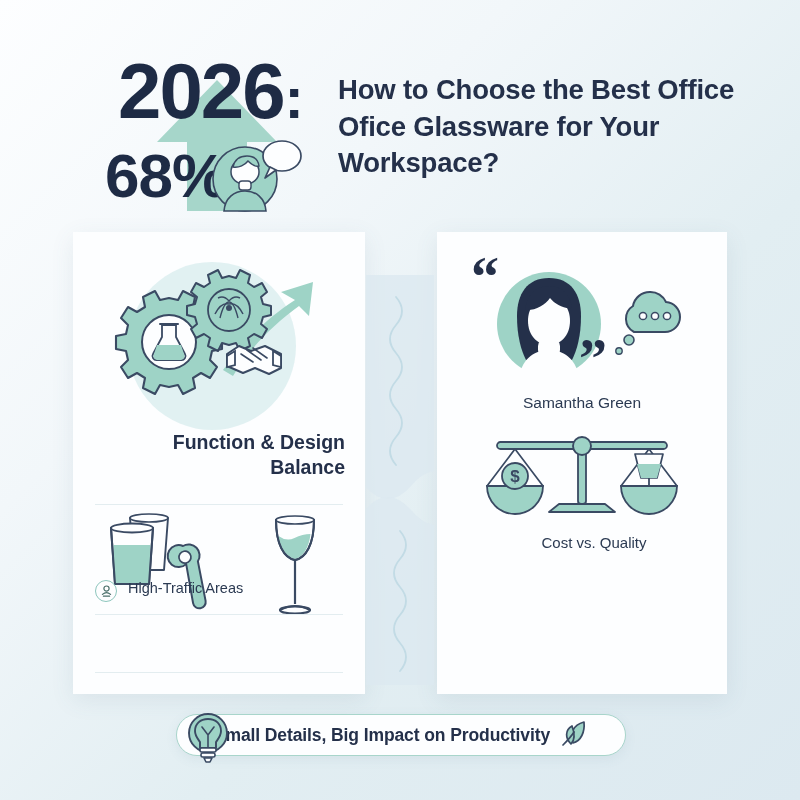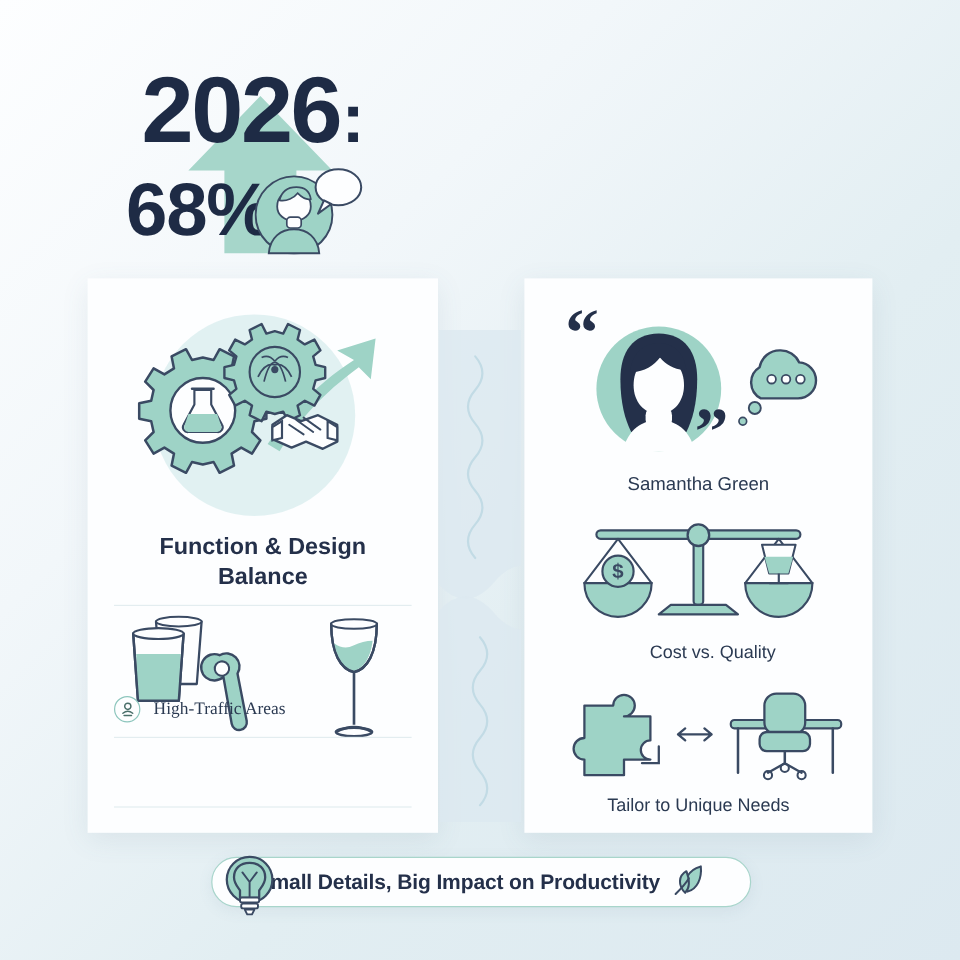--- a/index.html
+++ b/index.html
@@ -51,27 +51,27 @@
 
   .card-bg-circle {
     position:absolute; border-radius:50%; background:#dceef0; opacity:.85;
   }
 
   .left-icon-wrap { position:absolute; left:0; top:18px; width:292px; height:190px; }
   .card-title {
     position:absolute; left:20px; width:252px; text-align:center;
     font-size:19.5px; font-weight:bold; line-height:1.28; color:#24304a;
   }
-  .left-title { top:212px; }
+  .left-title { top:198px;text-align:right; }
 
   .hr { position:absolute; height:1px; background:#e3edf0; }
 
   .glass-row { position:absolute; left:0; top:280px; width:292px; height:115px; }
 
-  .list-item { position:absolute; display:flex; align-items:center; gap:11px; left:22px;font-family:Liberation Serif, serif; }
+  .list-item { position:absolute; display:flex; align-items:flex-start; gap:11px; left:22px; }
   .li-icon {
     width:22px; height:22px; border-radius:50%; border:1.6px solid #8dc6bd;
     display:flex; align-items:center; justify-content:center; flex:0 0 auto;
   }
   .li-label { font-size:14.5px; color:#2b3a52; font-weight:normal; }
 
   
   .rblock { position:absolute; width:290px; left:0; text-align:center; }
   .rlabel { font-size:15px; color:#2b3a52; margin-top:6px; }
   .rname  { font-size:15.5px; color:#2b3a52; }
@@ -109,20 +109,21 @@
       <circle cx="33" cy="42" r="32" fill="#9ed3c6" stroke="#3a4a63" stroke-width="1.6"></circle>
       <path d="M33 22 c-9 0 -14 6 -14 13 c0 7 6 12 14 12 c8 0 14 -5 14 -12 c0 -7 -5 -13 -14 -13 z" fill="#fdfeff" stroke="#3a4a63" stroke-width="1.5"></path>
       <path d="M21 30 c2 -9 9 -11 14 -11 c6 0 11 3 12 10 c-4 1 -8 -2 -11 -5 c-3 4 -9 7 -15 6 z" fill="#9ed3c6" stroke="#3a4a63" stroke-width="1.4"></path>
       <rect x="27" y="44" width="12" height="9" rx="3" fill="#fdfeff" stroke="#3a4a63" stroke-width="1.4"></rect>
       <path d="M12 74 c1 -13 10 -20 21 -20 c11 0 20 7 21 20 z" fill="#9ed3c6" stroke="#3a4a63" stroke-width="1.6"></path>
       <ellipse cx="70" cy="19" rx="19" ry="15" fill="#fdfeff" stroke="#3a4a63" stroke-width="1.7"></ellipse>
       <path d="M58 30 L53 41 L64 33 Z" fill="#fdfeff" stroke="#3a4a63" stroke-width="1.7" stroke-linejoin="round"></path>
     </svg>
   </div>
 
+  <div class="headline">How to Choose the Best Office Ofice Glassware for Your Workspace?</div>
 </div>
 
 <div class="connector">
   <svg width="96" height="410" viewBox="0 0 96 410">
     <path d="M14 0 L82 0 L82 196 q-12 2 -22 14 q-12 14 -24 14 q-12 0 -22 -12 Z" fill="#dce9f0" opacity="0.8"></path>
     <path d="M14 410 L82 410 L82 250 q-12 -2 -22 -14 q-12 -14 -24 -14 q-12 0 -22 12 Z" fill="#dce9f0" opacity="0.8"></path>
     <path d="M44 22 q12 14 0 28 q-12 14 0 28 q12 14 0 28 q-12 14 0 28 q12 14 0 28 q-12 14 0 28" fill="none" stroke="#c2dbe5" stroke-width="1.8" stroke-linecap="round"></path>
     <path d="M48 256 q12 14 0 28 q-12 14 0 28 q12 14 0 28 q-12 14 0 28 q12 14 0 28" fill="none" stroke="#c2dbe5" stroke-width="1.8" stroke-linecap="round"></path>
   </svg>
 </div>
@@ -246,38 +247,20 @@
       <path d="M212 21 L184 58 h56 Z" fill="none" stroke="#3a4a63" stroke-width="1.7" stroke-linejoin="round"></path>
       <path d="M184 58 h56 a28 28 0 0 1 -56 0 z" fill="#9ed3c6" stroke="#3a4a63" stroke-width="1.8"></path>
       <path d="M198 26 L226 26 L220 50 h-16 Z" fill="#fdfeff" stroke="#3a4a63" stroke-width="1.7" stroke-linejoin="round"></path>
       <path d="M200 36 h24 l-4 14 h-16 Z" fill="#9ed3c6"></path>
       <line x1="212" y1="50" x2="212" y2="58" stroke="#3a4a63" stroke-width="1.8"></line>
       <line x1="204" y1="58" x2="220" y2="58" stroke="#3a4a63" stroke-width="1.8"></line>
     </svg>
     <div class="rlabel" style="margin-top:2px;padding-left:24px;">Cost vs. Quality</div>
   </div>
 
-  <div class="rblock" style="top:332px;">
-    <svg width="290" height="92" viewBox="0 0 290 92">
-      <path d="M50 24 h24 a9 9 0 1 1 9 9 v0 h22 v20 a8 8 0 1 0 0 16 h-22 v13 h-33 v-13 a9 9 0 1 1 0 -18 v-13 h0 z" fill="#9ed3c6" stroke="#3a4a63" stroke-width="1.9" stroke-linejoin="round"></path>
-      <path d="M112 58 v14 h-14" fill="none" stroke="#3a4a63" stroke-width="1.9" stroke-linecap="round"></path>
-      <path d="M128 48 h28 M128 48 l6 -5 M128 48 l6 5 M156 48 l-6 -5 M156 48 l-6 5" fill="none" stroke="#3a4a63" stroke-width="1.9" stroke-linecap="round" stroke-linejoin="round"></path>
-      <rect x="172" y="36" width="92" height="7" rx="3" fill="#9ed3c6" stroke="#3a4a63" stroke-width="1.8"></rect>
-      <line x1="178" y1="43" x2="178" y2="80" stroke="#3a4a63" stroke-width="2.1" stroke-linecap="round"></line>
-      <line x1="257" y1="43" x2="257" y2="80" stroke="#3a4a63" stroke-width="2.1" stroke-linecap="round"></line>
-      <rect x="200" y="14" width="34" height="34" rx="10" fill="#9ed3c6" stroke="#3a4a63" stroke-width="1.9"></rect>
-      <rect x="196" y="46" width="42" height="16" rx="6" fill="#9ed3c6" stroke="#3a4a63" stroke-width="1.9"></rect>
-      <line x1="217" y1="62" x2="217" y2="72" stroke="#3a4a63" stroke-width="2.1"></line>
-      <path d="M203 80 l14 -8 l14 8" fill="none" stroke="#3a4a63" stroke-width="1.9" stroke-linecap="round"></path>
-      <circle cx="203" cy="82" r="3.4" fill="none" stroke="#3a4a63" stroke-width="1.7"></circle>
-      <circle cx="231" cy="82" r="3.4" fill="none" stroke="#3a4a63" stroke-width="1.7"></circle>
-      <circle cx="217" cy="76" r="3.4" fill="none" stroke="#3a4a63" stroke-width="1.7"></circle>
-    </svg>
-    <div class="rlabel" style="margin-top:2px;">Tailor to Unique Needs</div>
-  </div>
 </div>
 
 <div class="footer-pill">
   <span class="footer-text">Small Details, Big Impact on Productivity</span>
   <span>
     <svg width="28" height="26" viewBox="0 0 28 26">
       <path d="M13 23 C9 14 13 5 24 2 C25 12 21 21 13 23 Z" fill="#9ed3c6" stroke="#3a4a63" stroke-width="1.7" stroke-linejoin="round"></path>
       <path d="M11 24 C5 18 5 10 12 6 C15 14 15 20 11 24 Z" fill="#9ed3c6" stroke="#3a4a63" stroke-width="1.7" stroke-linejoin="round"></path>
       <path d="M3 25 C7 21 11 17 14 12" fill="none" stroke="#3a4a63" stroke-width="1.7" stroke-linecap="round"></path>
     </svg>

